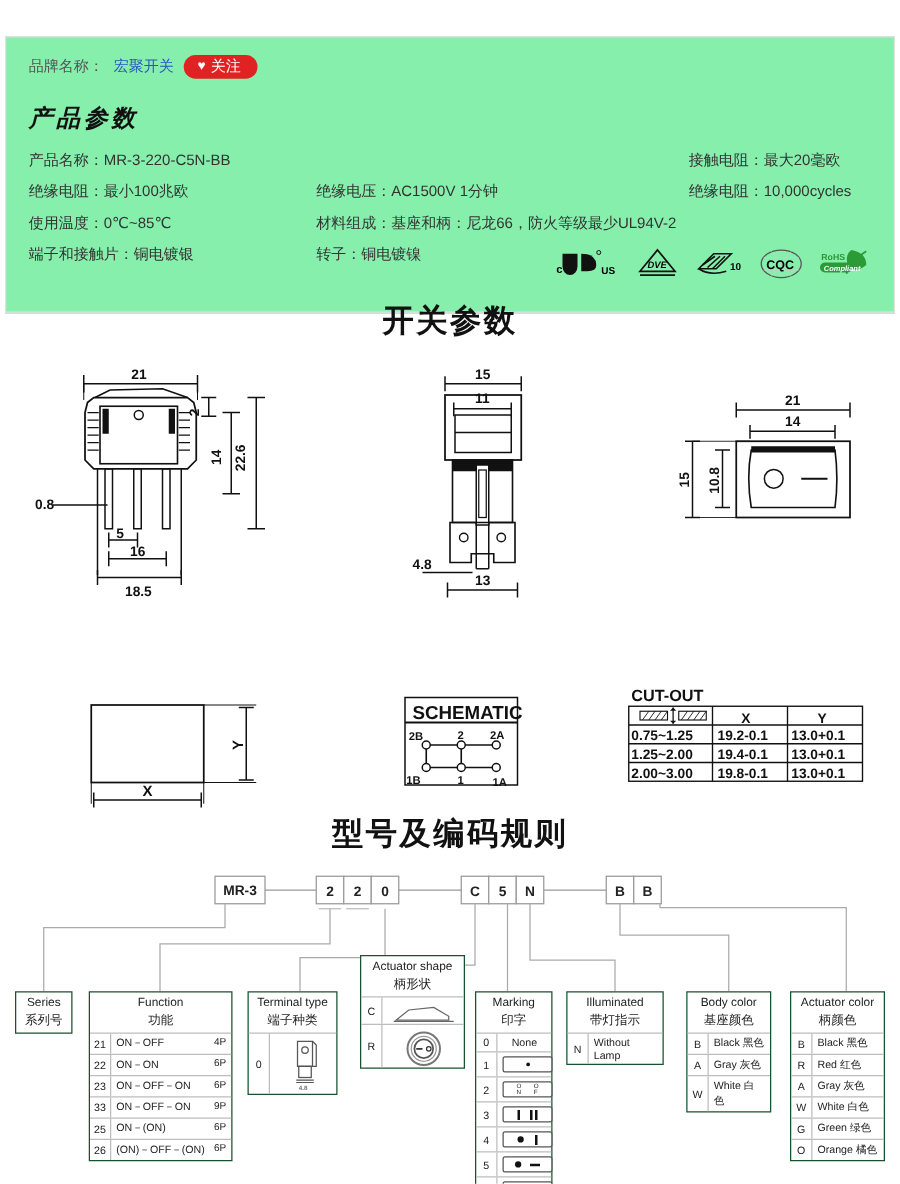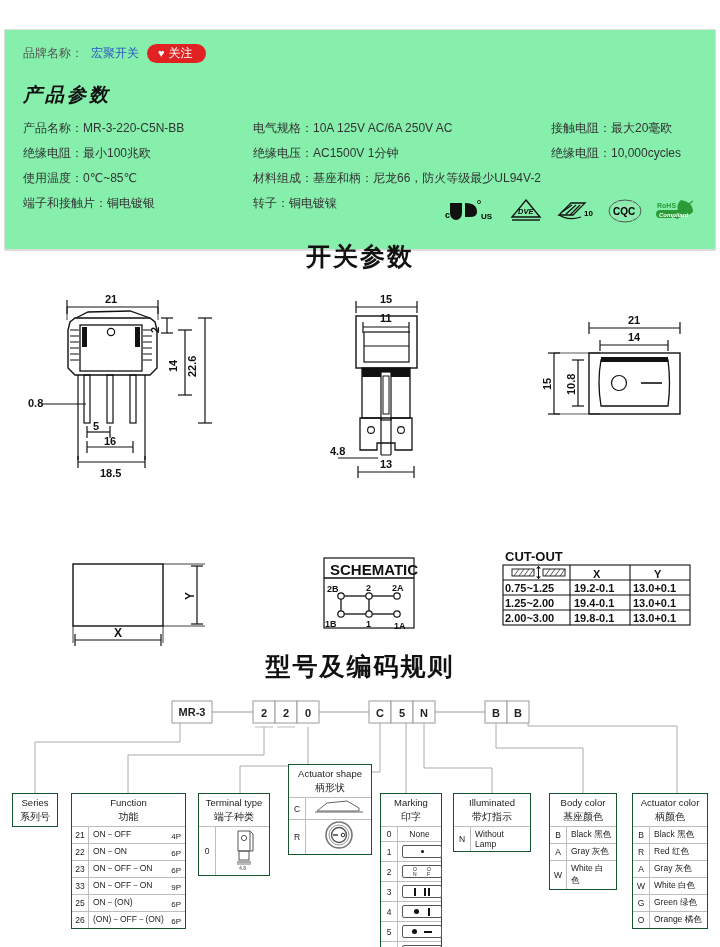--- a/index.html
+++ b/index.html
@@ -92,21 +92,21 @@
   .legend-head .cn { font-size: 10px; display:block; }
   .legend-head.noborder { border-bottom: none; }
   .lrow { display:flex; border-bottom: 1px solid #bdbdbd; }
   .lrow:last-child { border-bottom: none; }
   .lcode {
     width: 17px; flex: 0 0 17px; text-align:center;
     border-right: 1px solid #bdbdbd;
     padding: 2px 0; font-size: 8.5px;
     display:flex; align-items:center; justify-content:center;
   }
-  .ldesc { flex:1; padding: 2px 4px; font-size: 8.5px; display:flex; align-items:flex-end; }
+  .ldesc { flex:1; padding: 2px 4px; font-size: 8.5px; display:flex; align-items:flex-start; }
   .ldesc.with-pins { justify-content: space-between; }
   .lpins { font-size: 8px; }
   .ldesc.center { justify-content:center; }
 
   
   .mark-glyph {
     border: 1px solid #555; border-radius: 2px;
     width: 40px; height: 13px;
     display:flex; align-items:center; justify-content:center;
     gap: 3px; background:#fff;
@@ -135,21 +135,20 @@
         <span class="heart">♥</span>
         <span>关注</span>
       </span>
     </div>
 
     <div class="section-title-cn">产品参数</div>
 
     <div class="params">
       <div class="param-row">
         <span class="col1">产品名称：MR-3-220-C5N-BB</span>
-        <span class="col2">电气规格：10A  125V  AC/6A 250V  AC</span>
         <span class="col3">接触电阻：最大20毫欧</span>
       </div>
       <div class="param-row">
         <span class="col1">绝缘电阻：最小100兆欧</span>
         <span class="col2">绝缘电压：AC1500V 1分钟</span>
         <span class="col3">绝缘电阻：10,000cycles</span>
       </div>
       <div class="param-row">
         <span class="col1">使用温度：0℃~85℃</span>
         <span class="col2">材料组成：基座和柄：尼龙66，防火等级最少UL94V-2</span>

